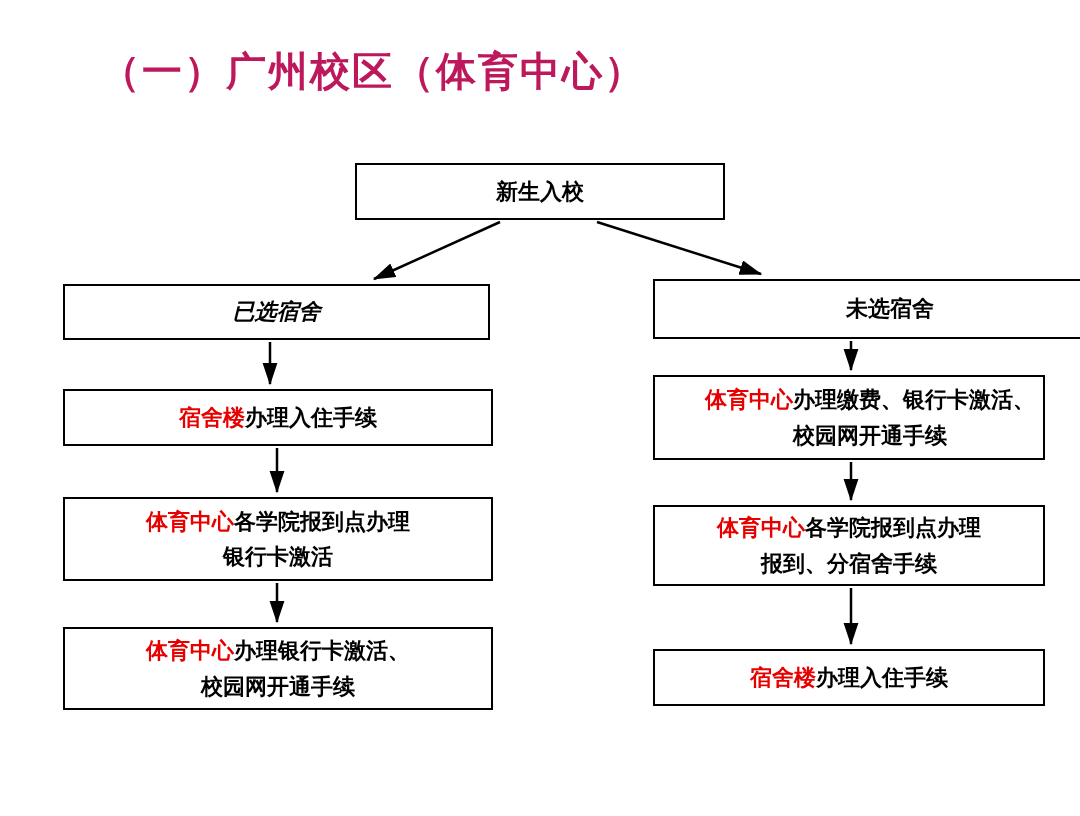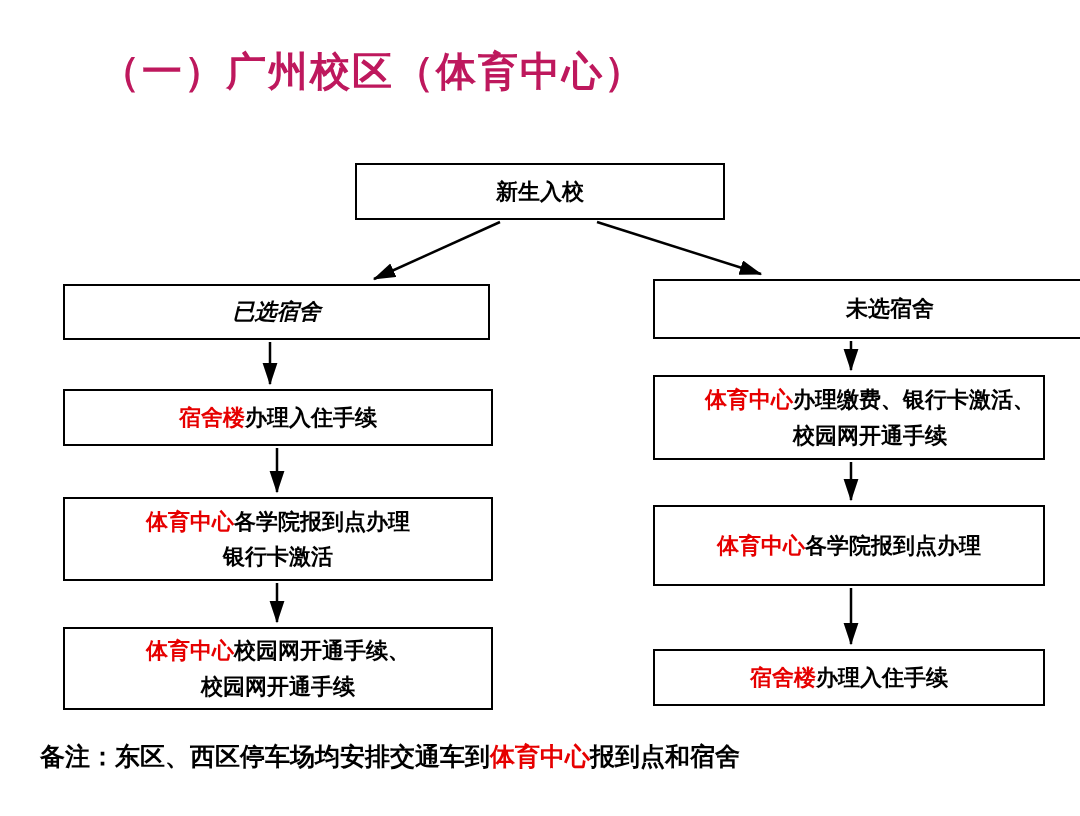--- a/index.html
+++ b/index.html
@@ -98,38 +98,36 @@
   <div class="box b-left1">
     <div class="line"><span class="red">宿舍楼</span><span>办理入住手续</span></div>
   </div>
 
   <div class="box b-left2">
     <div class="line"><span class="red">体育中心</span><span>各学院报到点办理</span></div>
     <div class="line">银行卡激活</div>
   </div>
 
   <div class="box b-left3">
-    <div class="line"><span class="red">体育中心</span><span>校园网开通手续、</span></div>
+    <div class="line"><span class="red">体育中心</span><span>办理银行卡激活、</span></div>
     <div class="line">校园网开通手续</div>
   </div>
 
   <div class="box b-right0">
     <div class="line">未选宿舍</div>
   </div>
 
   <div class="box b-right1">
     <div class="line"><span class="red">体育中心</span><span>办理缴费、银行卡激活、</span></div>
     <div class="line">校园网开通手续</div>
   </div>
 
   <div class="box b-right2">
     <div class="line"><span class="red">体育中心</span><span>各学院报到点办理</span></div>
+    <div class="line">报到、分宿舍手续</div>
   </div>
 
   <div class="box b-right3">
     <div class="line"><span class="red">宿舍楼</span><span>办理入住手续</span></div>
   </div>
 
-  <div class="note">
-    <span>备注：东区、西区停车场均安排交通车到</span><span class="red">体育中心</span><span>报到点和宿舍</span>
-  </div>
 
 </div>
 
 </body></html>

